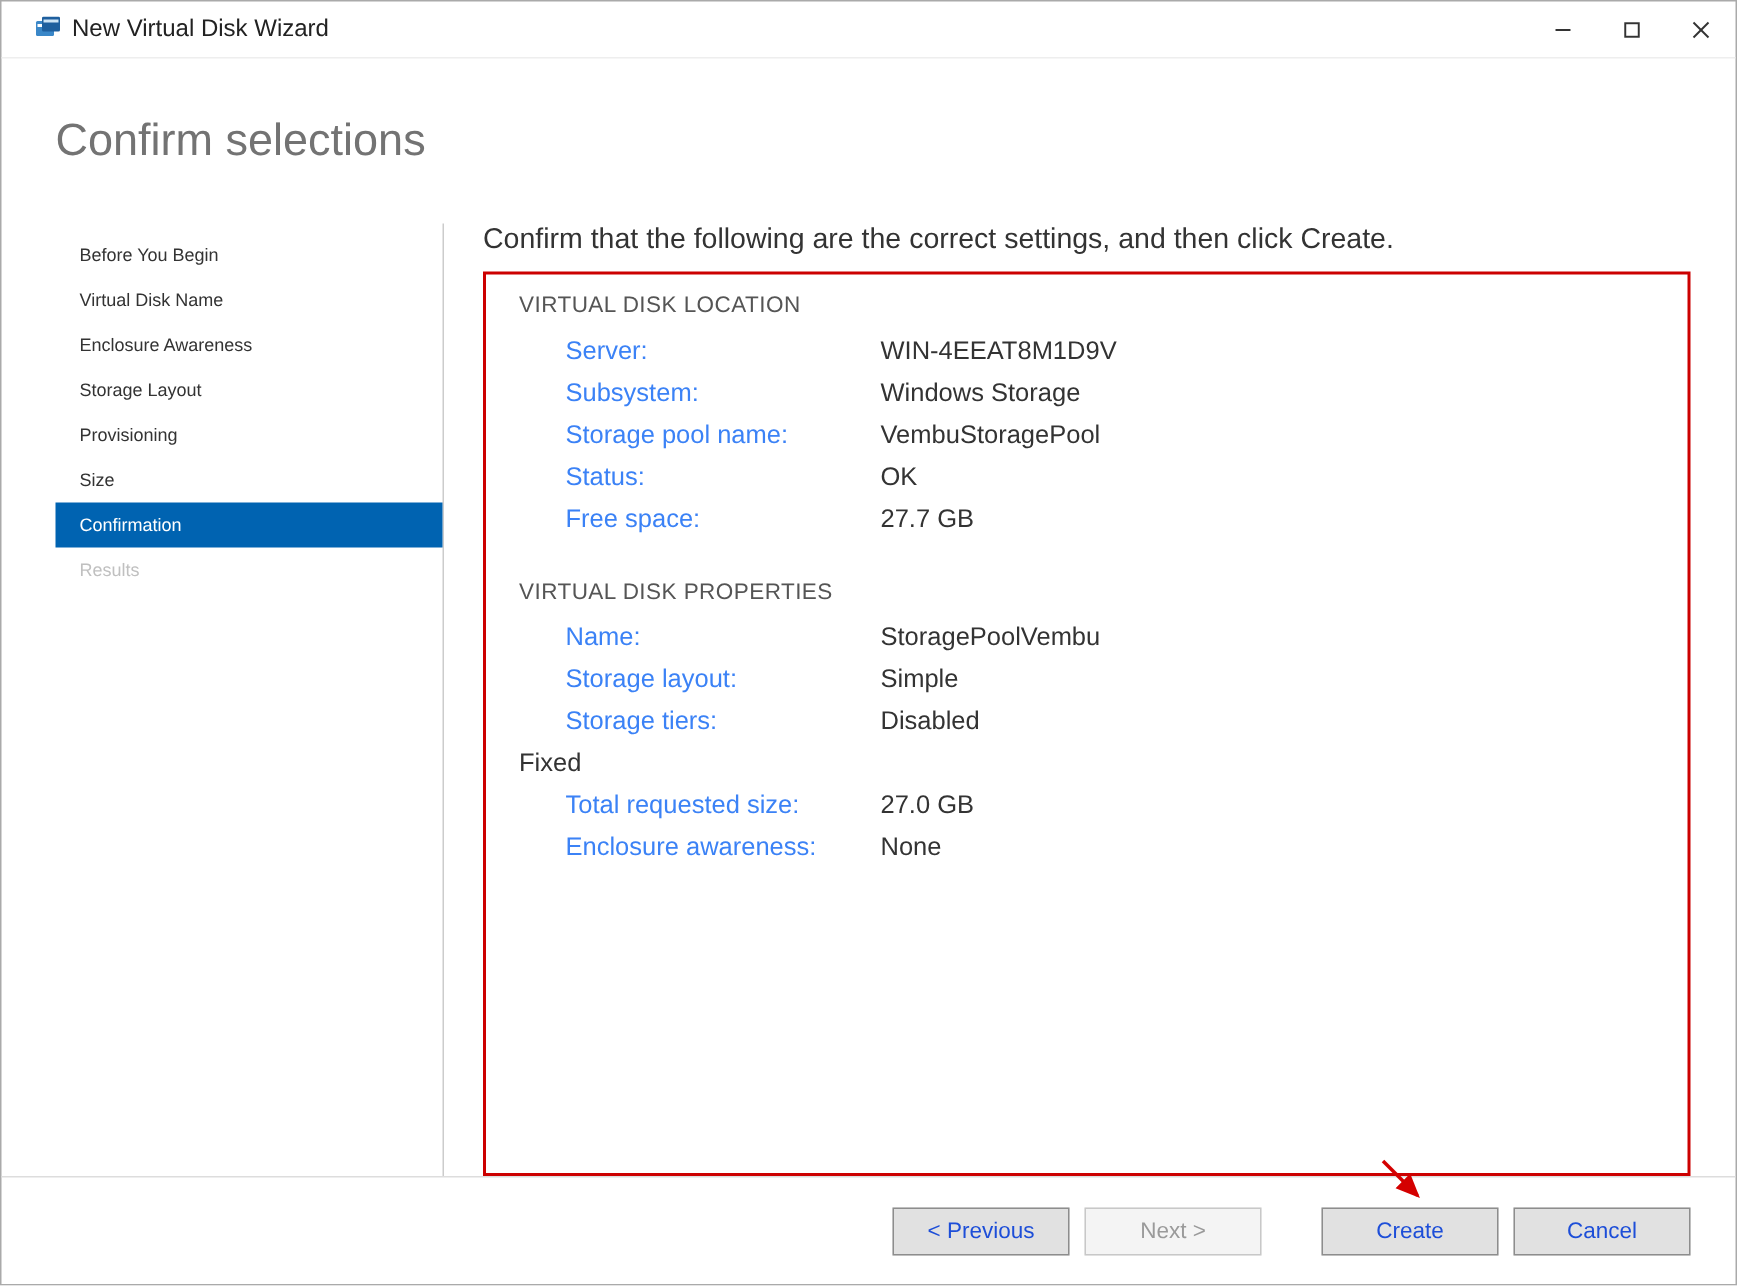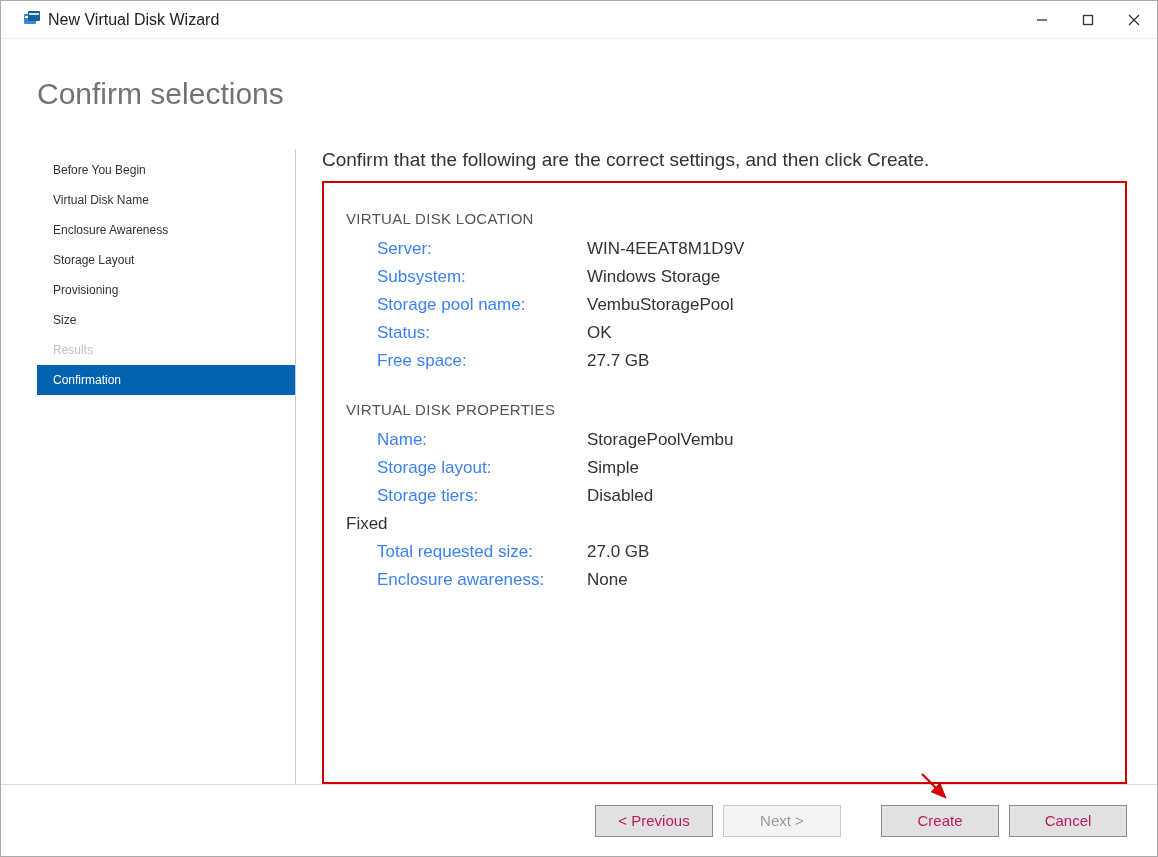--- a/index.html
+++ b/index.html
@@ -87,21 +87,21 @@
     min-height: 0;
   }
   .instruction {
     font-size: 19px;
     color: #333;
     margin-bottom: 10px;
   }
   .panel {
     flex: 1;
     border: 2px solid #cc0000;
-    padding: 23px 22px;
+    padding: 8px 22px;
     overflow: auto;
     position: relative;
   }
   .section-header {
     font-size: 15px;
     letter-spacing: 0.3px;
     color: #555;
     margin-top: 4px;
     margin-bottom: 8px;
   }
@@ -127,21 +127,21 @@
     justify-content: flex-end;
     align-items: center;
     padding-right: 30px;
     gap: 10px;
     position: relative;
   }
   .btn {
     min-width: 118px;
     height: 32px;
     font-size: 15px;
-    color: #be185d;
+    color: #1d4ed8;
     background: #e1e1e1;
     border: 1px solid #8d8d8d;
     display: flex;
     align-items: center;
     justify-content: center;
     cursor: pointer;
   }
   .btn.disabled {
     color: #9a9a9a;
     background: #f4f4f4;
@@ -191,22 +191,22 @@
     <h1 class="page-title">Confirm selections</h1>
 
     <div class="body-row">
       <nav class="sidebar">
         <div class="sidebar-item">Before You Begin</div>
         <div class="sidebar-item">Virtual Disk Name</div>
         <div class="sidebar-item">Enclosure Awareness</div>
         <div class="sidebar-item">Storage Layout</div>
         <div class="sidebar-item">Provisioning</div>
         <div class="sidebar-item">Size</div>
+        <div class="sidebar-item selected">Confirmation</div>
         <div class="sidebar-item disabled">Results</div>
-        <div class="sidebar-item selected">Confirmation</div>
       </nav>
 
       <div class="main">
         <div class="instruction">Confirm that the following are the correct settings, and then click Create.</div>
 
         <div class="panel">
           <div class="section-header">VIRTUAL DISK LOCATION</div>
 
           <div class="row">
             <span class="row-label">Server:</span>

